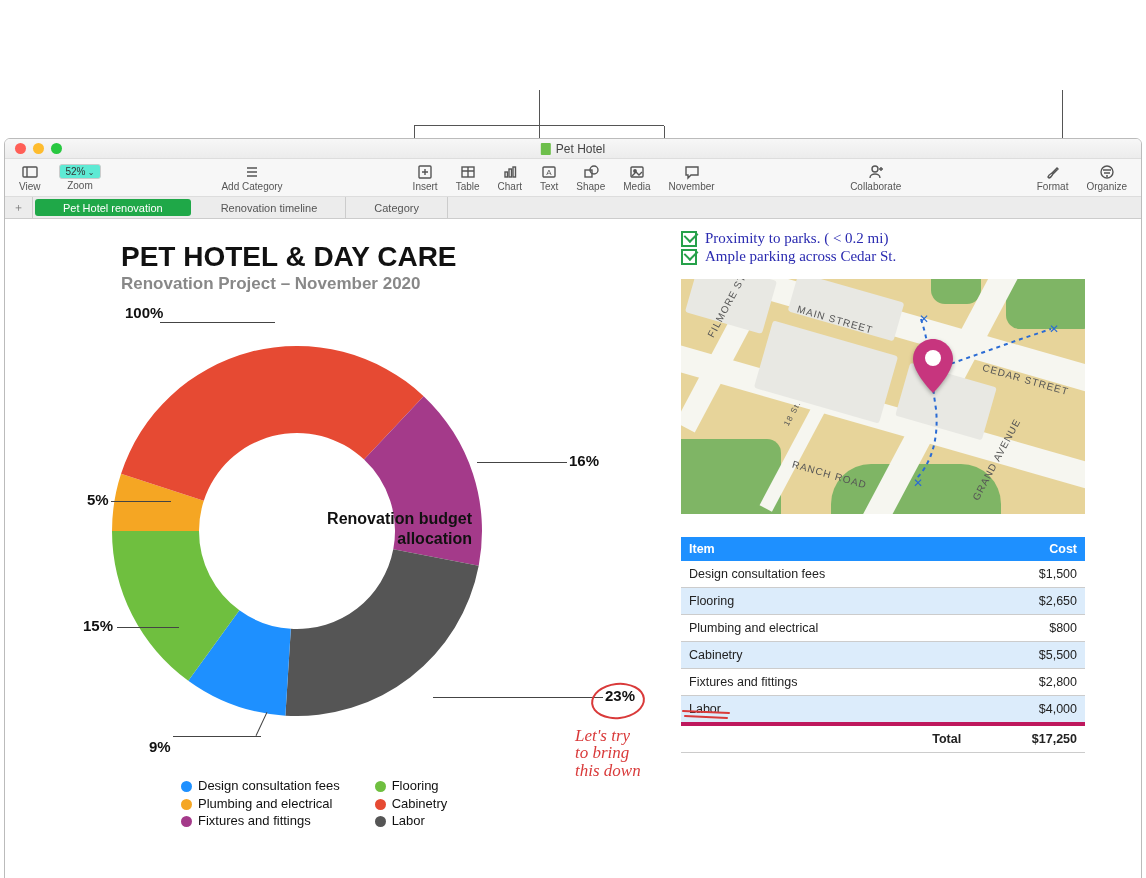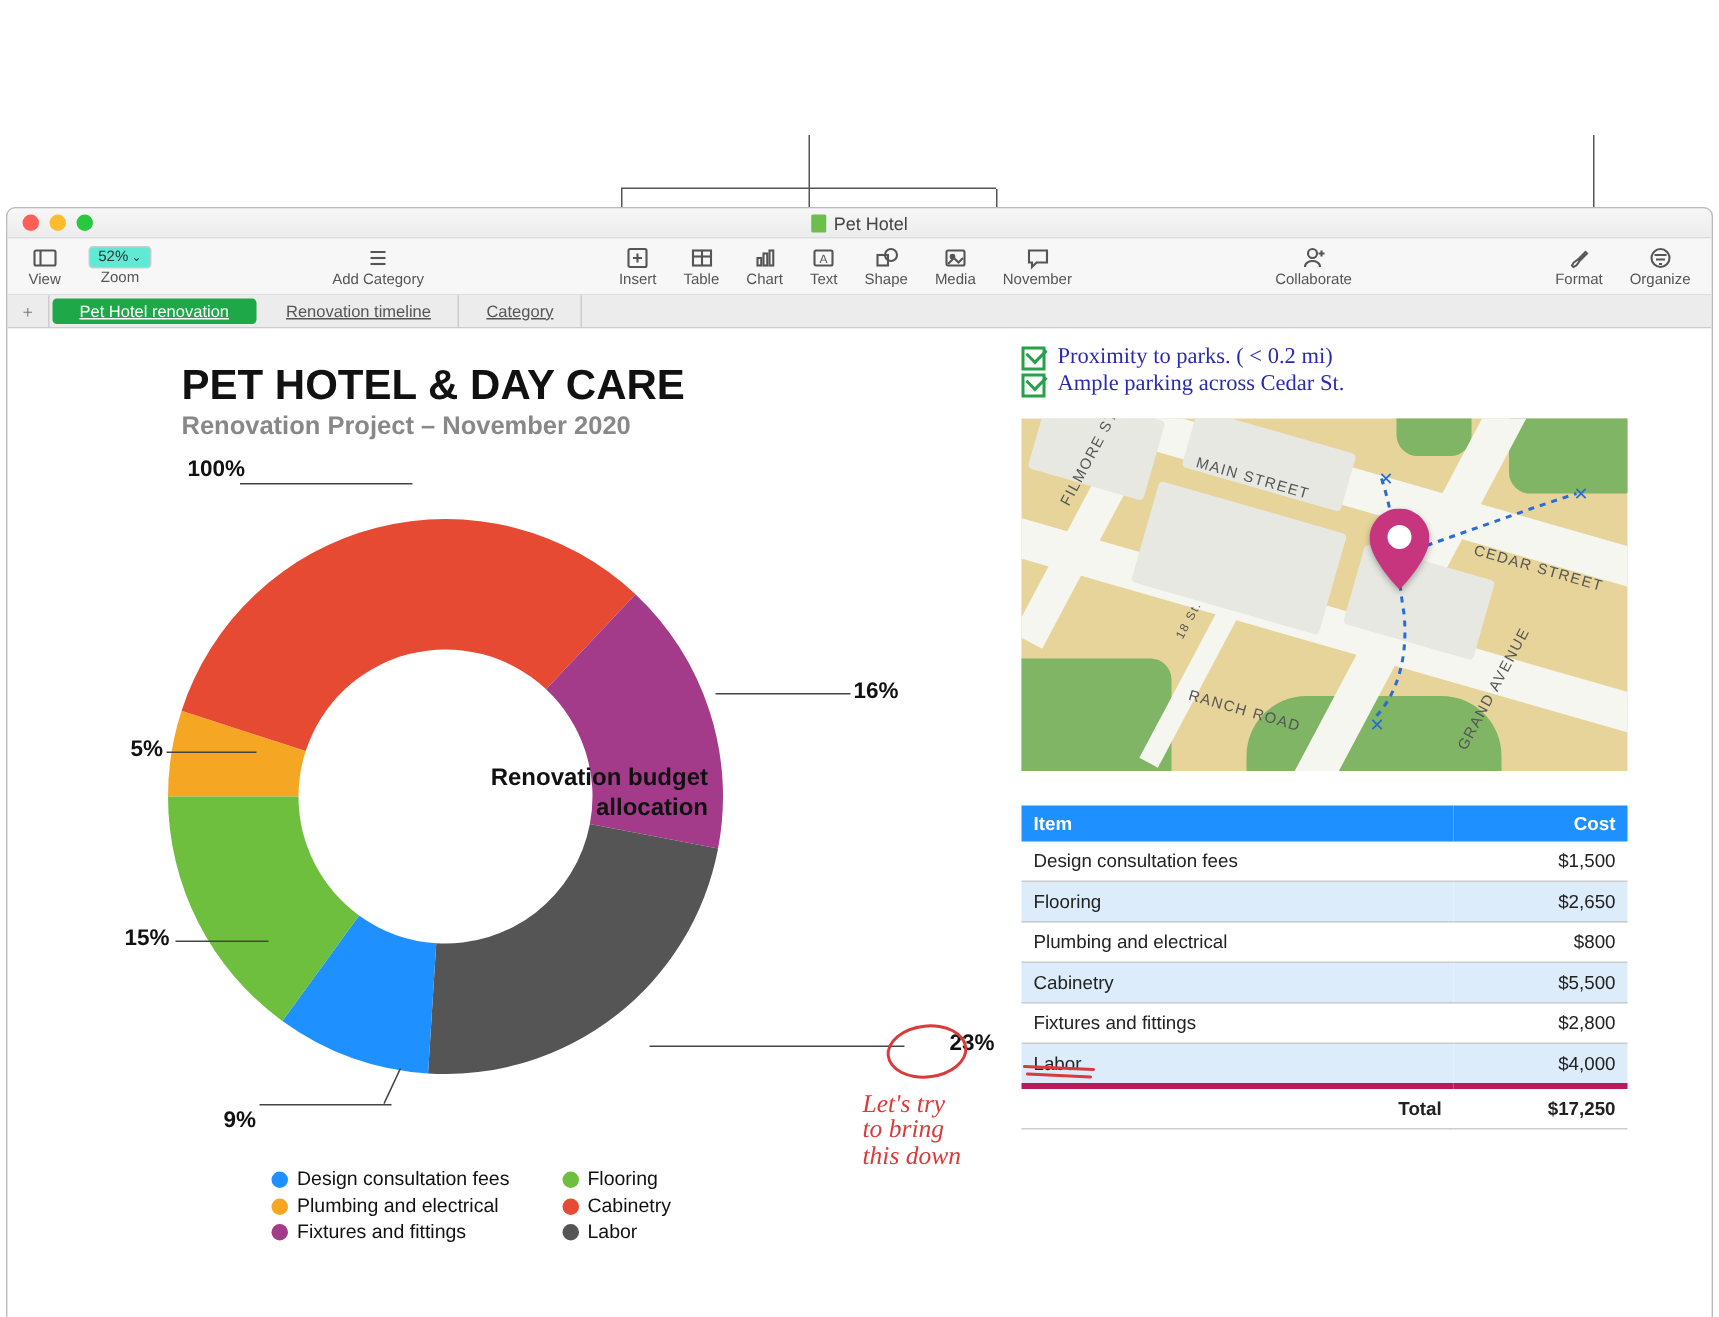--- a/index.html
+++ b/index.html
@@ -21,21 +21,21 @@
   .docicon { width:10px;height:12px;background:#6dbf4b;border-radius:1px;}
 
   .toolbar { height:38px; background:#f7f7f7; border-bottom:1px solid #ddd; display:flex; align-items:center; padding:0 6px; gap:2px;}
   .tbtn { display:flex; flex-direction:column; align-items:center; justify-content:center; padding:2px 8px; height:34px; color:#555; border-radius:3px;}
   .tbtn .ic { height:16px; display:flex; align-items:center; justify-content:center; color:#555;}
   .tbtn .lb { font-size:10px; color:#555; margin-top:1px;}
   .zoom { border:1px solid #ccc; border-radius:3px; padding:1px 6px; font-size:10px; color:#333; background:#5eead4;}
 
   .sheettabs { height:22px; background:#ececec; border-bottom:1px solid #ccc; display:flex; align-items:stretch; font-size:11px;}
   .addsheet { width:28px; display:flex; align-items:center; justify-content:center; border-right:1px solid #ccc; color:#777;}
-  .tab { padding:0 18px; display:flex; align-items:center; border-right:1px solid #ccc; color:#555;text-decoration:underline;}
+  .tab { padding:0 28px; display:flex; align-items:center; border-right:1px solid #ccc; color:#555;}
   .tab.active { background:#1fa848; color:#fff; border-radius:3px; margin:2px; border:none;}
 
   .canvas { position:relative; width:100%; height:calc(100% - 80px); background:#fff; overflow:hidden;}
   .doc-title { position:absolute; left:116px; top:22px; font-size:28px; font-weight:800; letter-spacing:0px; color:#111; font-family:"Helvetica Neue",Arial,sans-serif;}
   .doc-sub { position:absolute; left:116px; top:55px; font-size:17px; font-weight:600; color:#888;}
 
   .donut-wrap { position:absolute; left:82px; top:90px; width:520px; height:520px;}
   .donut-center { position:absolute; left:195px; top:200px; width:190px; text-align:right; font-size:16px; font-weight:700; line-height:1.25; color:#111;}
   .pct-label { position:absolute; font-size:15px; font-weight:600; color:#111;}
   .leader { position:absolute; background:#444;}
@@ -249,21 +249,21 @@
             <path d="M198.38375388707706 406.6349447592303 A185 185 0 0 1 101.2597283258925 371.66814395936524 L152.39704527533763 301.28366544874484 A98 98 0 0 0 203.8465290861273 319.80661938597063 Z" fill="#1e90ff"></path>
             <path d="M101.2597283258925 371.66814395936524 A185 185 0 0 1 25 222.00000000000003 L112 222 A98 98 0 0 0 152.39704527533763 301.28366544874484 Z" fill="#6fbf3f"></path>
           </svg>
         <div class="donut-center">Renovation budget allocation</div>
       </div>
 
       <div class="pct-label" style="left:120px; top:85px;">100%</div>
       <div class="leader" style="left:155px; top:103px; width:115px; height:1px;"></div>
       <div class="pct-label" style="left:564px; top:233px;">16%</div>
       <div class="leader" style="left:472px; top:243px; width:90px; height:1px;"></div>
-      <div class="pct-label" style="left:628px; top:468px;">23%</div>
+      <div class="pct-label" style="left:600px; top:468px;">23%</div>
       <div class="leader" style="left:428px; top:478px; width:170px; height:1px;"></div>
       <div class="pct-label" style="left:144px; top:519px;">9%</div>
       <div class="leader" style="left:168px; top:517px; width:88px; height:1px;"></div>
       <div class="leader" style="left:256px; top:492px; width:1px; height:26px; transform:rotate(25deg);"></div>
       <div class="pct-label" style="left:78px; top:398px;">15%</div>
       <div class="leader" style="left:112px; top:408px; width:62px; height:1px;"></div>
       <div class="pct-label" style="left:82px; top:272px;">5%</div>
       <div class="leader" style="left:106px; top:282px; width:60px; height:1px;"></div>
 
       <div class="legend">

